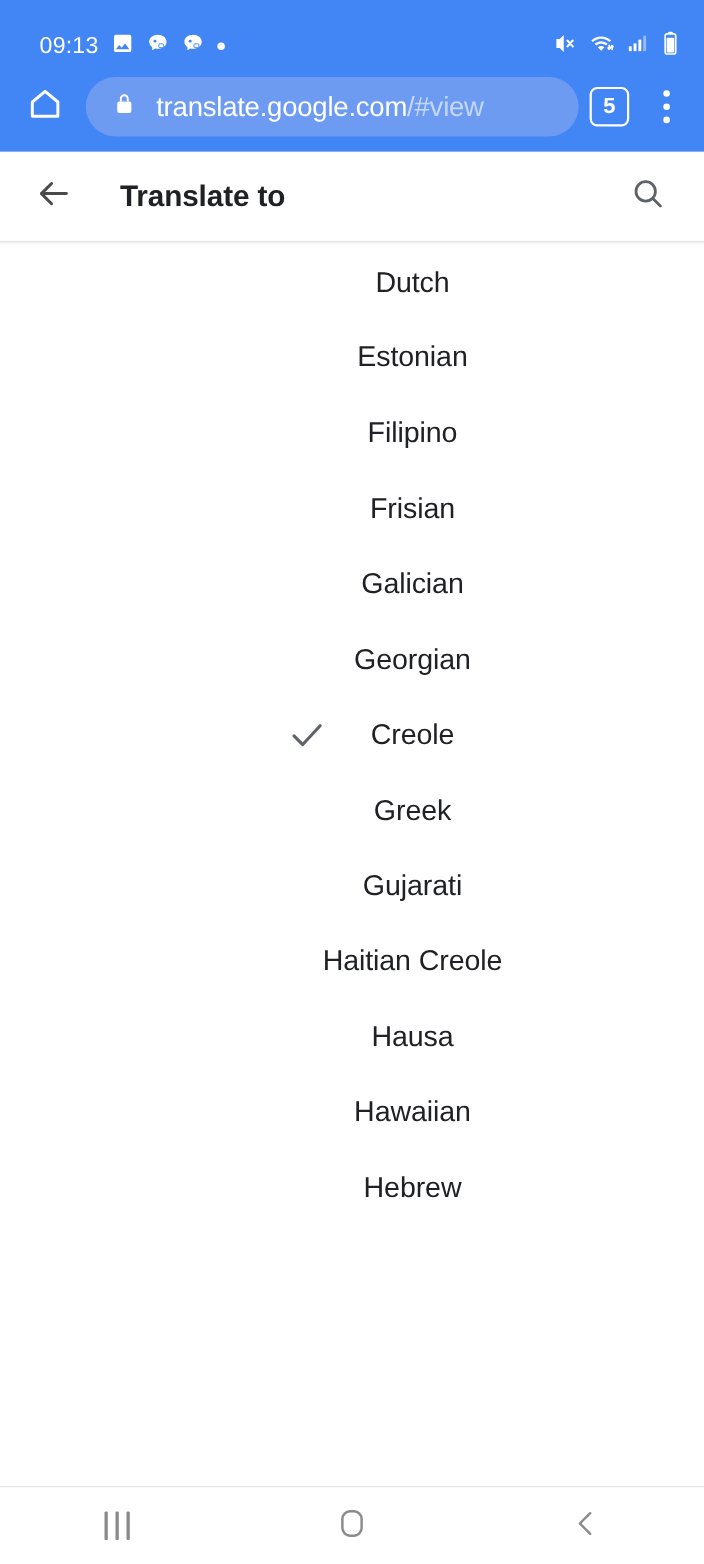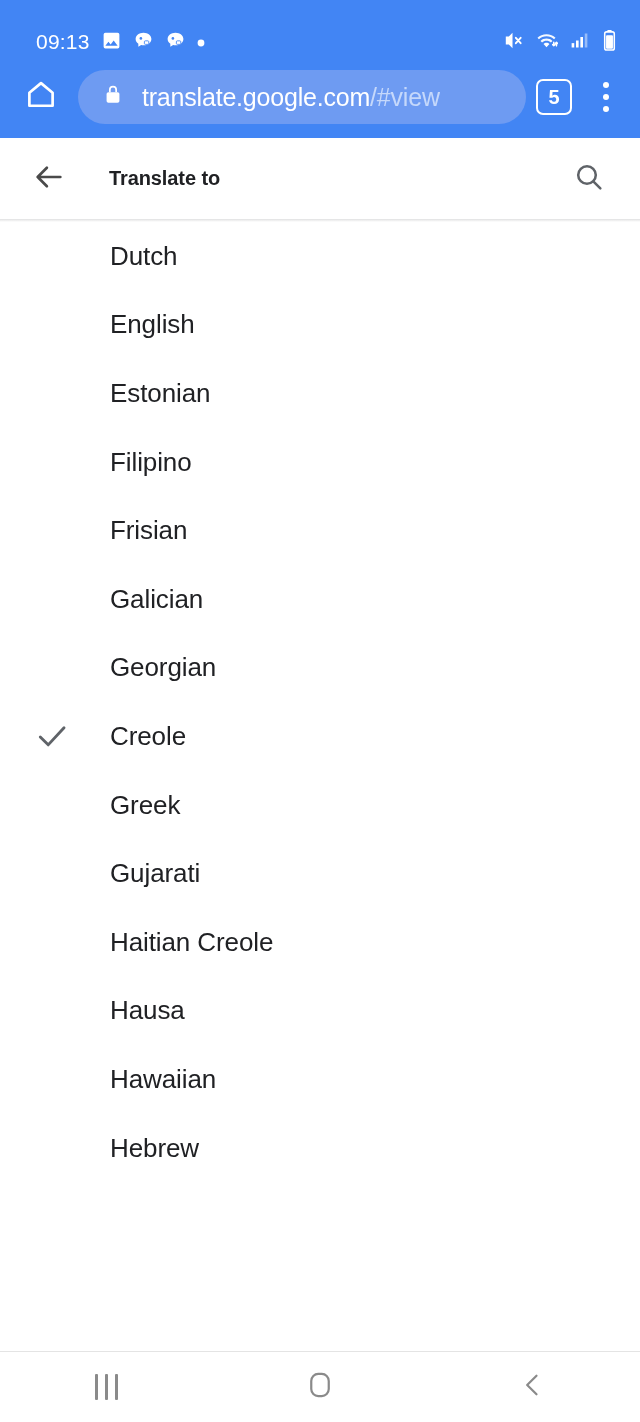--- a/index.html
+++ b/index.html
@@ -63,36 +63,36 @@
   }
   .kebab i { display:block; width:6px; height:6px; border-radius:50%; background:#ffffff; }
 
   
   .appbar {
     position:absolute; left:0; top:138px; width:640px; height:81px;
     background:#ffffff; display:flex; align-items:center; padding:0 24px 0 22px;
   }
   .back-btn { width:54px; height:54px; display:flex; align-items:center; justify-content:center; flex:0 0 auto; }
   .appbar-title {
-    margin-left:33px; font-size:20px; font-weight:bold; color:#202124;
+    margin-left:33px; font-size:27px; font-weight:bold; color:#202124;
     letter-spacing:-.1px; flex:1 1 auto;
   }
   .search-btn { width:54px; height:54px; display:flex; align-items:center; justify-content:center; flex:0 0 auto; }
   .appbar-shadow {
     position:absolute; left:0; top:219px; width:640px; height:3px;
     background:linear-gradient(to bottom, rgba(60,64,67,.16), rgba(60,64,67,0));
   }
 
   
   .listwrap {
     position:absolute; left:0; top:222px; width:640px; height:1129px;
     background:#ffffff; overflow:hidden;
   }
   .lang-row {
-    position:relative; height:68.6px; display:flex; align-items:center;
+    position:relative; height:68.6px; display:flex; align-items:center;justify-content:center;
   }
   .check-slot {
     width:110px; flex:0 0 auto; display:flex; align-items:center; justify-content:center;
     padding-right:6px;
   }
   .lang-label {
     font-size:26px; color:#202124; letter-spacing:-.1px;
     font-family:"Liberation Sans", sans-serif;
   }
 
@@ -226,24 +226,20 @@
   </div>
   <div class="appbar-shadow"></div>
 
   <div class="listwrap">
       <div class="lang-row">
         <div class="check-slot"></div>
         <div class="lang-label">Dutch</div>
       </div>
       <div class="lang-row">
         <div class="check-slot"></div>
-        <div class="lang-label">English</div>
-      </div>
-      <div class="lang-row">
-        <div class="check-slot"></div>
         <div class="lang-label">Estonian</div>
       </div>
       <div class="lang-row">
         <div class="check-slot"></div>
         <div class="lang-label">Filipino</div>
       </div>
       <div class="lang-row">
         <div class="check-slot"></div>
         <div class="lang-label">Frisian</div>
       </div>

